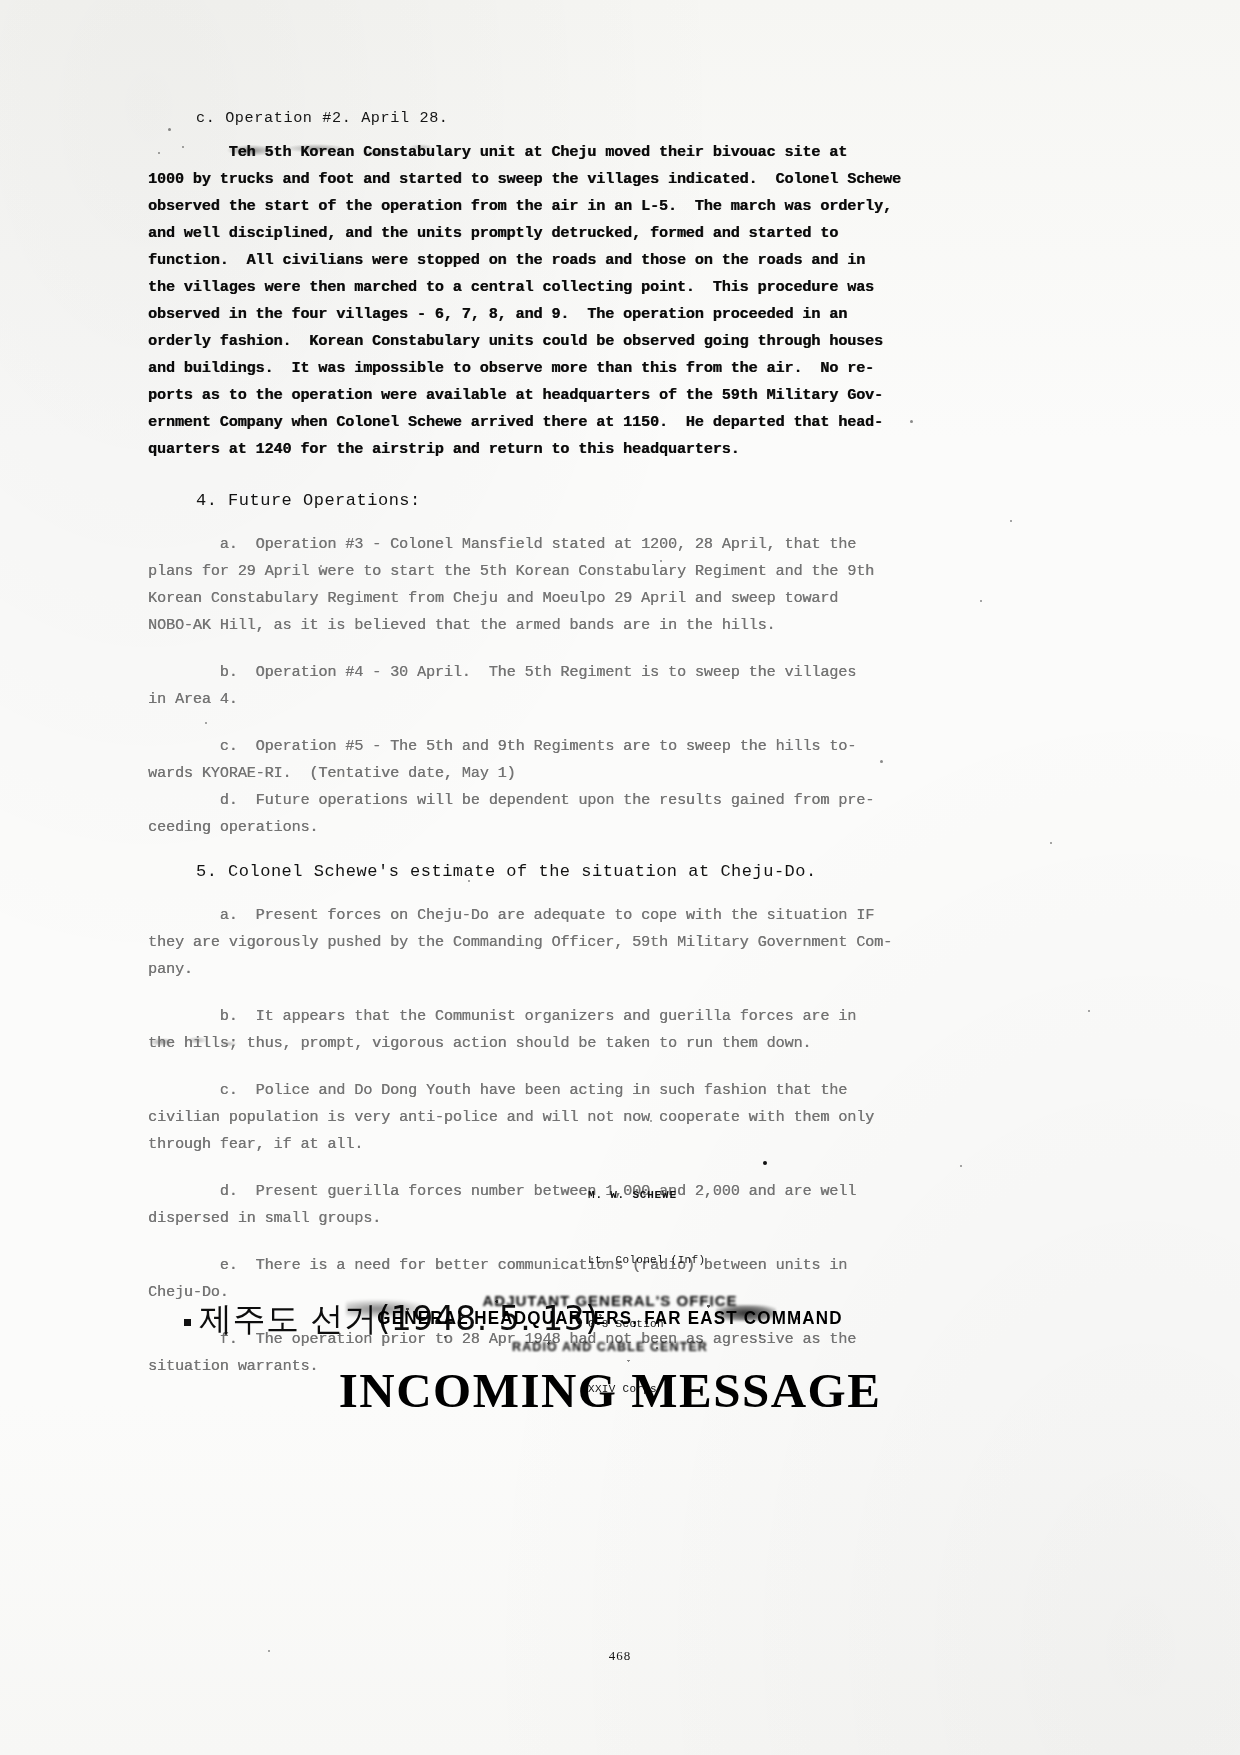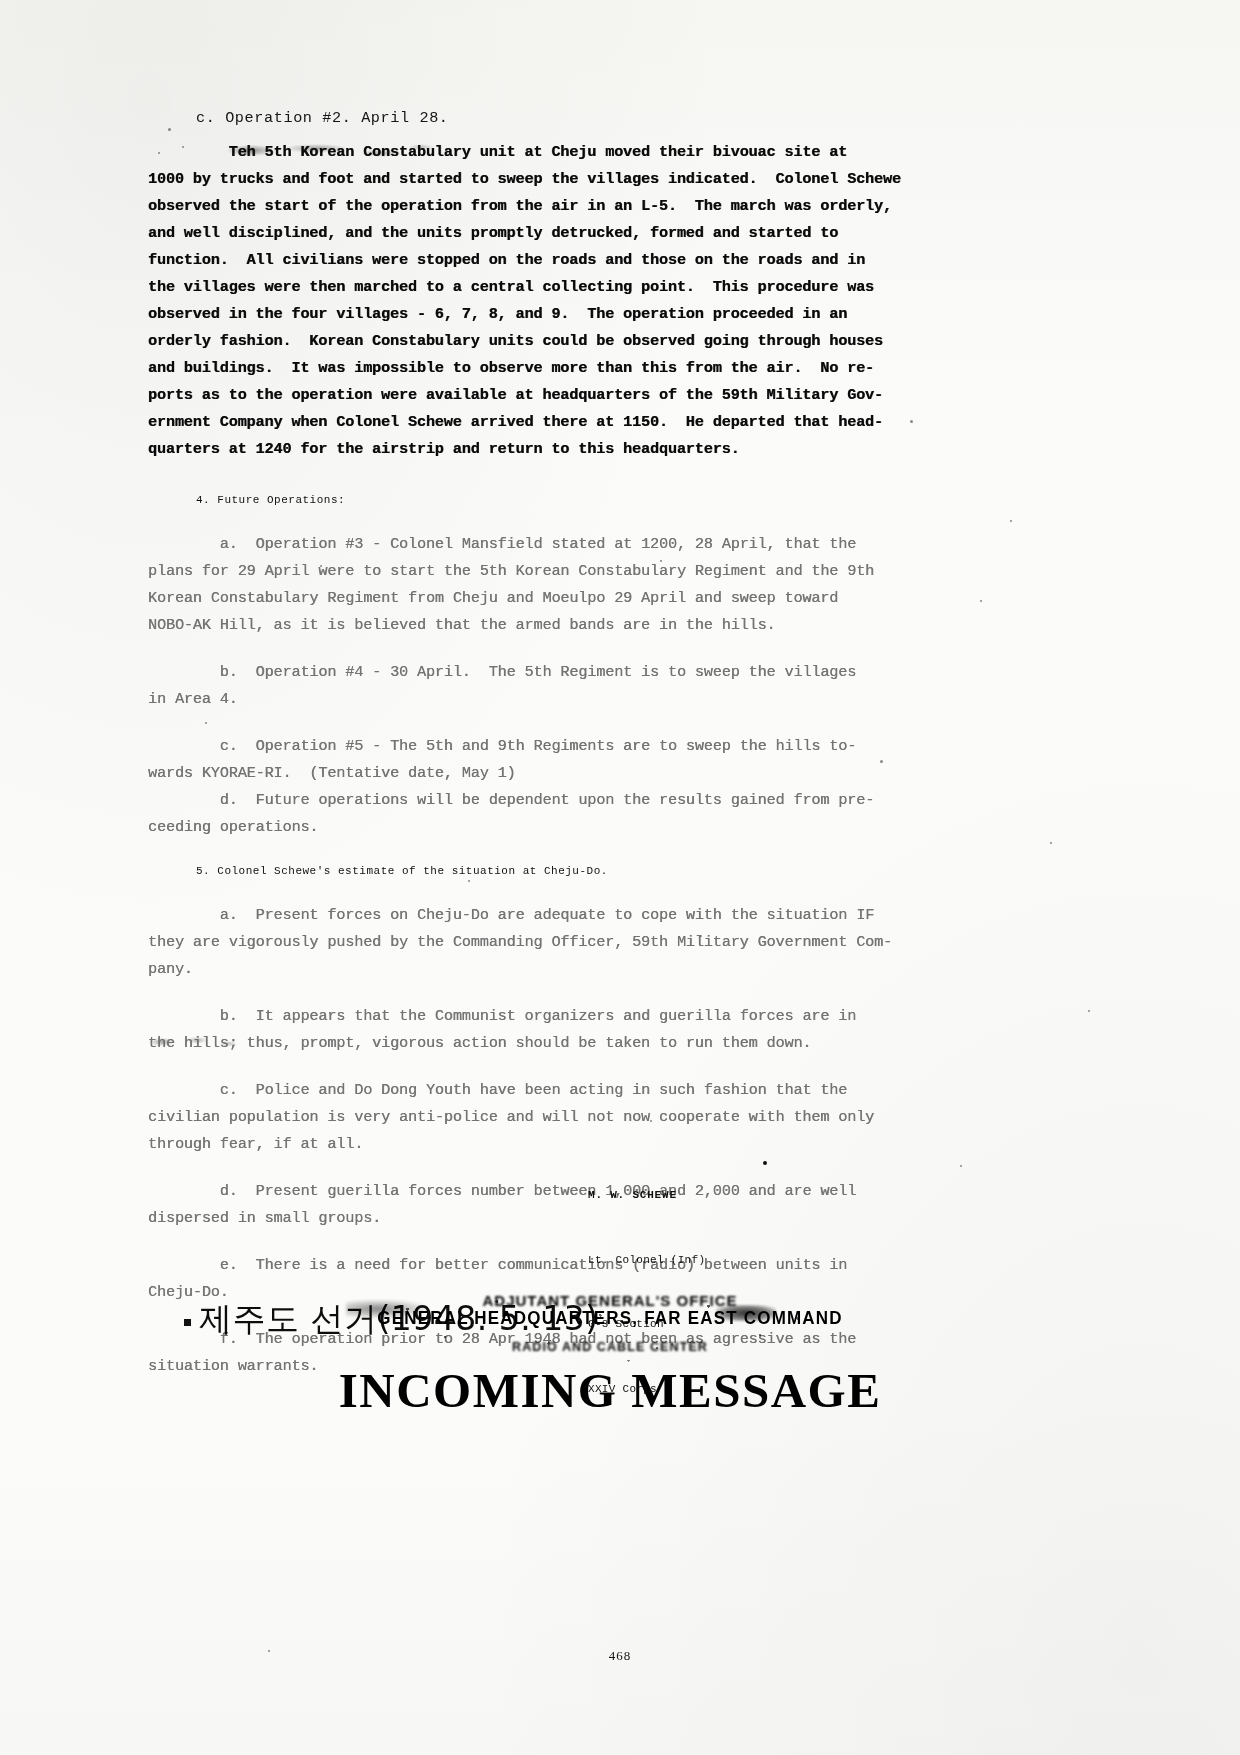--- a/index.html
+++ b/index.html
@@ -60,21 +60,21 @@
   .heading-c {
     margin-left: 48px;
     font-size: 15.2px;
     line-height: 20px;
     letter-spacing: 0.6px;
     font-weight: 400;
     color: #151515;
   }
   .heading-num {
     margin-left: 48px;
-    font-size: 11px;
+    font-size: 17px;
     line-height: 21px;
     letter-spacing: 0.5px;
     font-weight: 400;
     color: #121212;
   }
   .smudge {
     position: absolute;
     pointer-events: none;
     opacity: 0.55;
   }

